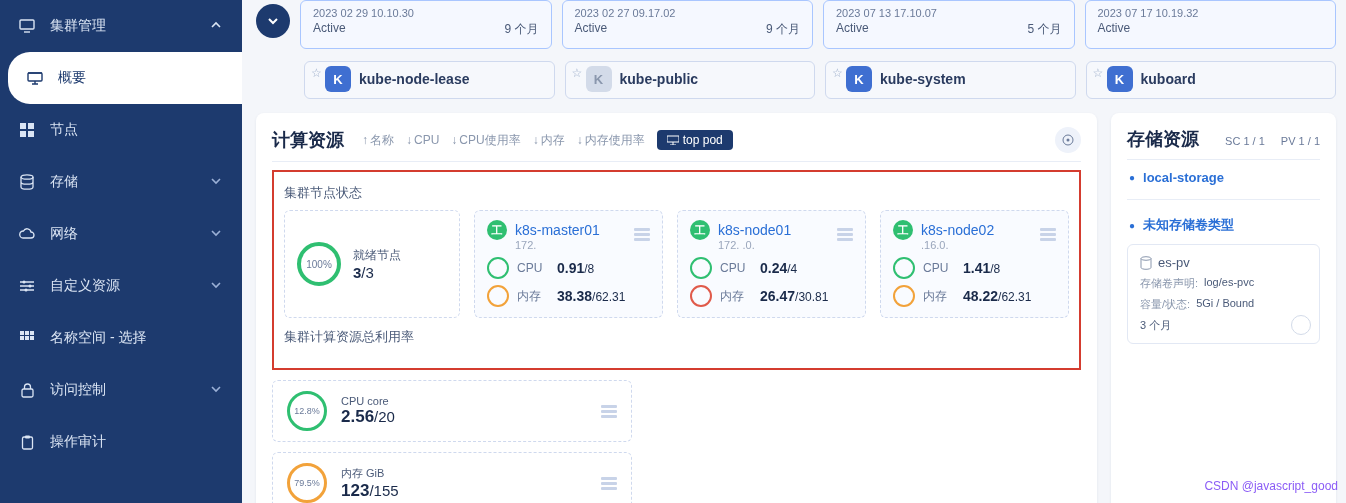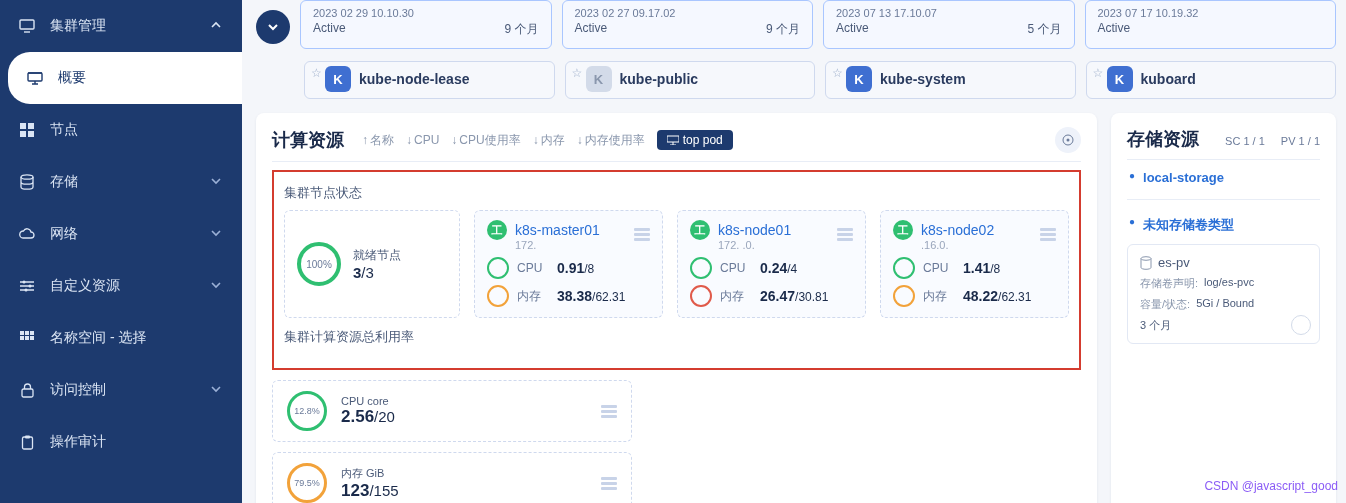--- a/index.html
+++ b/index.html
@@ -9,21 +9,21 @@
   .sidebar { width:242px; background:#1d3a6e; color:#e8eef8; flex:0 0 242px; display:flex; flex-direction:column; }
   .sb-item { display:flex; align-items:center; height:52px; padding:0 18px; color:#dbe5f4; cursor:pointer; }
   .sb-item .sb-icon { width:18px; height:18px; margin-right:14px; display:flex; align-items:center; justify-content:center; }
   .sb-item .sb-label { flex:1; font-size:14px; }
   .sb-item .chev { width:14px; height:14px; }
   .sb-head { font-weight:500; }
   .sb-active { background:#fff; color:#1d3a6e; border-radius:0 0 0 0; margin-left:8px; border-top-left-radius:22px; border-bottom-left-radius:22px;font-family:Liberation Serif, serif; }
   .sb-active .sb-label { color:#1d3a6e; font-weight:500; }
   
   .main { flex:1; padding:0 10px 0 14px; overflow:hidden; }
-  .toprow { display:flex; gap:10px; align-items:center; }
+  .toprow { display:flex; gap:10px; align-items:flex-start; }
   .collapse-btn { width:34px; height:34px; border-radius:50%; background:#1d3a6e; color:#fff; display:flex; align-items:center; justify-content:center; margin-top:4px; flex:0 0 34px; }
   .topcards { display:flex; gap:10px; flex:1; }
   .topcard { flex:1; border:1px solid #a9c6ff; border-radius:6px; background:#f5f8ff; padding:6px 12px 10px; min-width:0; }
   .topcard .tc-top { color:#6a7a99; font-size:11px; white-space:nowrap; overflow:hidden; text-overflow:ellipsis; }
   .topcard .tc-row { display:flex; justify-content:space-between; color:#4a5a78; font-size:12px; margin-top:2px; }
   .nsrow { display:flex; gap:10px; margin-top:12px; }
   .nscard { flex:1; border:1px solid #cfd9ee; border-radius:6px; background:#f6f8fc; padding:4px 10px 6px; min-width:0; position:relative; display:flex; align-items:center; gap:8px; overflow:hidden; }
   .nscard .star { position:absolute; top:4px; left:6px; color:#9fb0cc; font-size:12px; }
   .nscard .hex { width:26px; height:26px; border-radius:6px; background:#3f6fd1; color:#fff; display:flex; align-items:center; justify-content:center; font-weight:bold; font-size:13px; margin-left:10px; }
   .nscard .hex.grey { background:#d3dbe9; color:#8a97ad; }
@@ -63,21 +63,21 @@
   .utilrow { display:flex; gap:14px; margin-top:10px; }
   .utilcard { width:360px; border:1px dashed #cfd9ee; border-radius:6px; padding:10px 14px; display:flex; align-items:center; gap:14px; }
   .ut-label { color:#4a5a78; font-size:11px; }
   .ut-val { font-size:15px; color:#1a2a4a; }
   .ut-val b { font-weight:700; font-size:17px; }
   .barsicon { display:inline-flex; flex-direction:column; gap:2px; }
   .barsicon span { display:block; width:16px; height:3px; background:#c8d3e8; border-radius:1px; }
   
   .st-head { display:flex; align-items:baseline; gap:10px; border-bottom:1px solid #e8edf6; padding-bottom:8px; }
   .st-head .tag { color:#6a7a99; font-size:11px; margin-left:auto; }
-  .st-item { color:#2a6fd6; font-size:13px; padding:10px 2px; display:flex; align-items:flex-start; gap:8px; font-weight:600; }
+  .st-item { color:#2a6fd6; font-size:13px; padding:10px 2px; display:flex; align-items:center; gap:8px; font-weight:600; }
   .st-item::before { content:"●"; color:#2a6fd6; font-size:10px; }
   .st-sep { height:1px; background:#e8edf6; margin:4px 0 6px; }
   .pvcard { border:1px solid #e2e8f4; border-radius:6px; padding:10px 12px; position:relative; }
   .pvcard .pvname { color:#4a5a78; font-size:13px; display:flex; align-items:center; gap:6px; }
   .pvcard .row { color:#8a97ad; font-size:11px; margin-top:6px; display:flex; gap:6px;text-align:right; }
   .pvcard .row .v { color:#4a5a78; }
   .pvcard .corner { position:absolute; right:8px; bottom:8px; width:20px; height:20px; border:1px solid #d3dbe9; border-radius:50%; }
   .watermark { position:fixed; right:8px; bottom:10px; color:#8b5cf6; font-size:12px; }
   svg { display:block; }
 </style>

